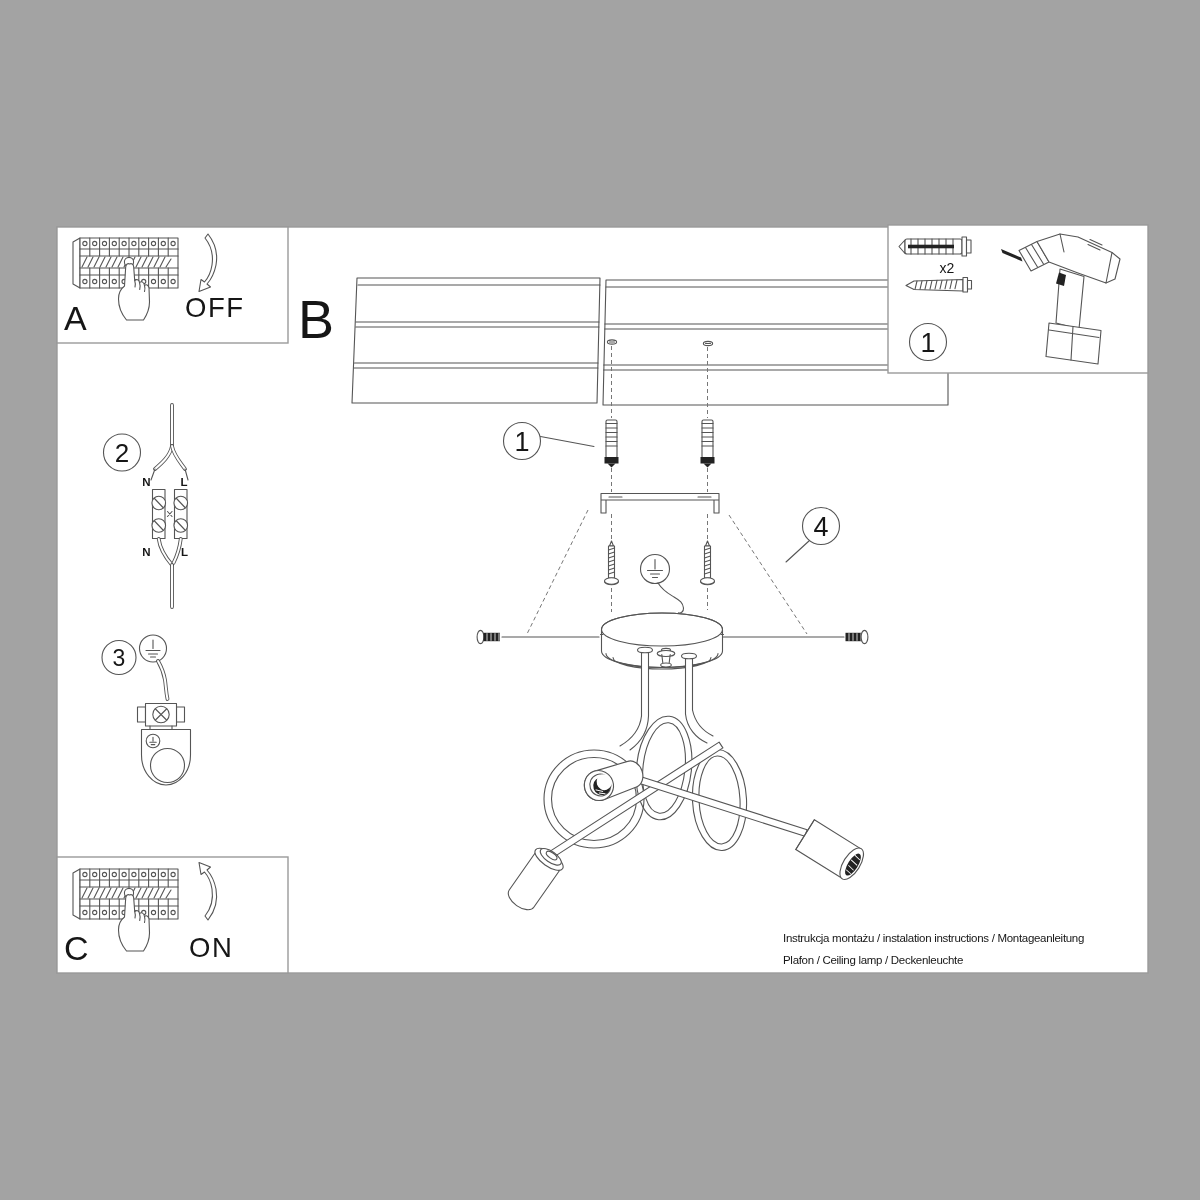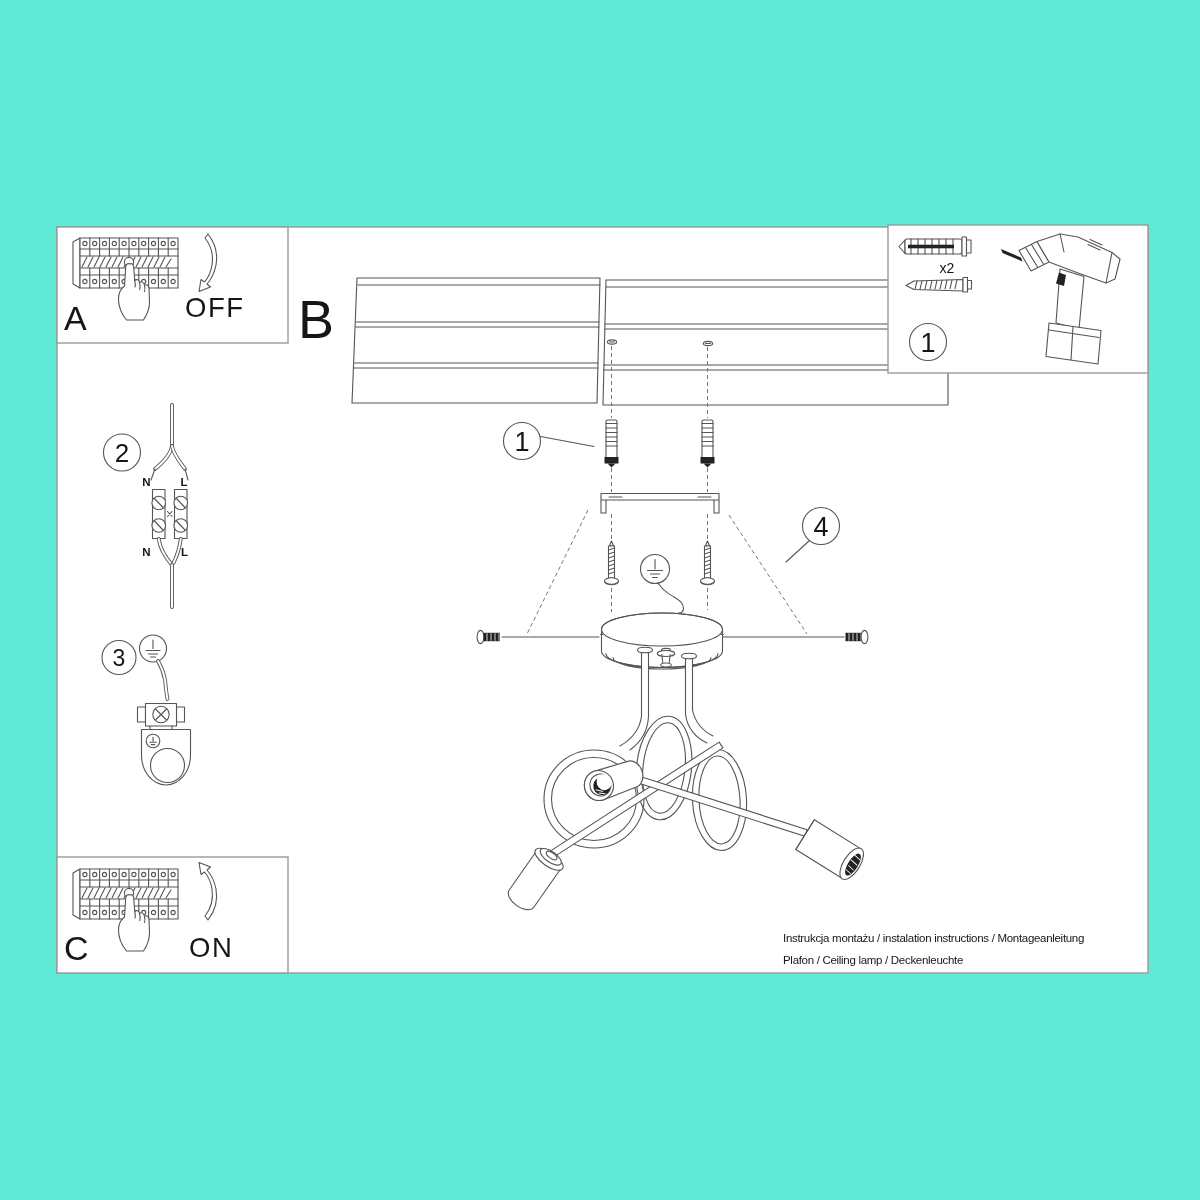--- a/index.html
+++ b/index.html
@@ -1,16 +1,16 @@
 <!DOCTYPE html>
 <html><head>
 <meta charset="utf-8">
 <style>
   html,body{margin:0;padding:0;background:#fff;}
-  .page{position:relative;width:1200px;height:1200px;background:#5eead4;overflow:hidden;
+  .page{position:relative;width:1200px;height:1200px;background:#a3a3a3;overflow:hidden;
         font-family:"Liberation Sans","DejaVu Sans",sans-serif;}
   svg{position:absolute;left:0;top:0;}
   .s  {stroke:#555;stroke-width:1.1;fill:none;stroke-linecap:round;stroke-linejoin:round;}
   .sw {stroke:#555;stroke-width:1.1;fill:#fff;stroke-linejoin:round;}
   .f  {fill:#fff;stroke:#9a9a9a;stroke-width:1.4;}
   .d  {stroke:#777;stroke-width:1;fill:none;stroke-dasharray:4 3;}
   .dk {fill:#222;stroke:none;}
   .t  {font-family:"Liberation Sans","DejaVu Sans",sans-serif;fill:#161616;}
   .wt {stroke:#555;stroke-width:3.8;fill:none;stroke-linecap:round;}
   .wi {stroke:#fff;stroke-width:2;fill:none;stroke-linecap:round;}

